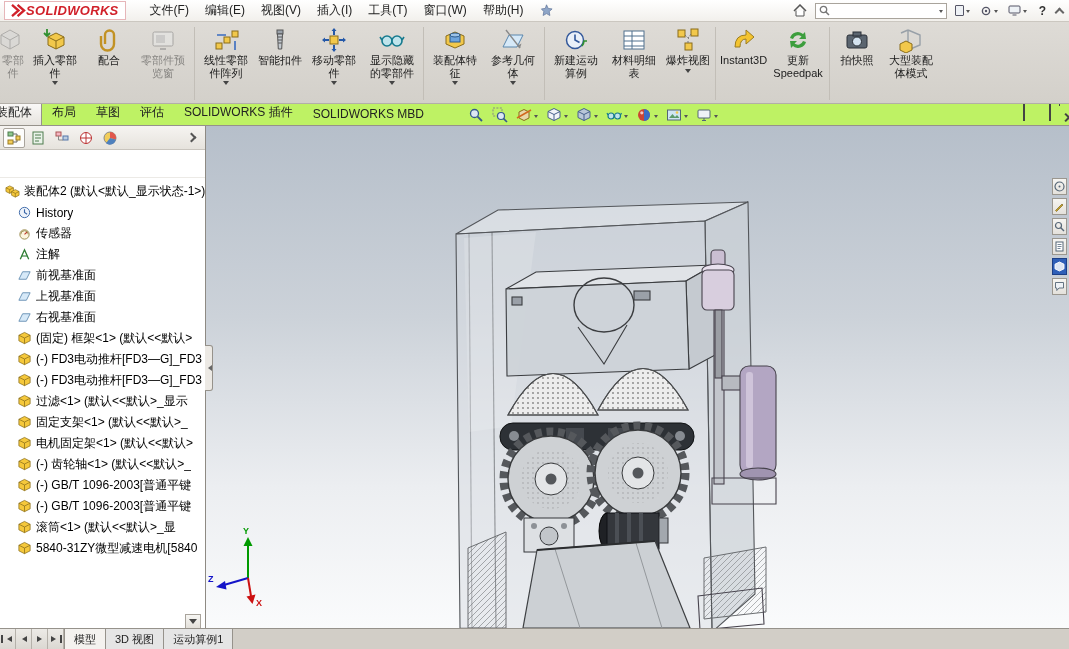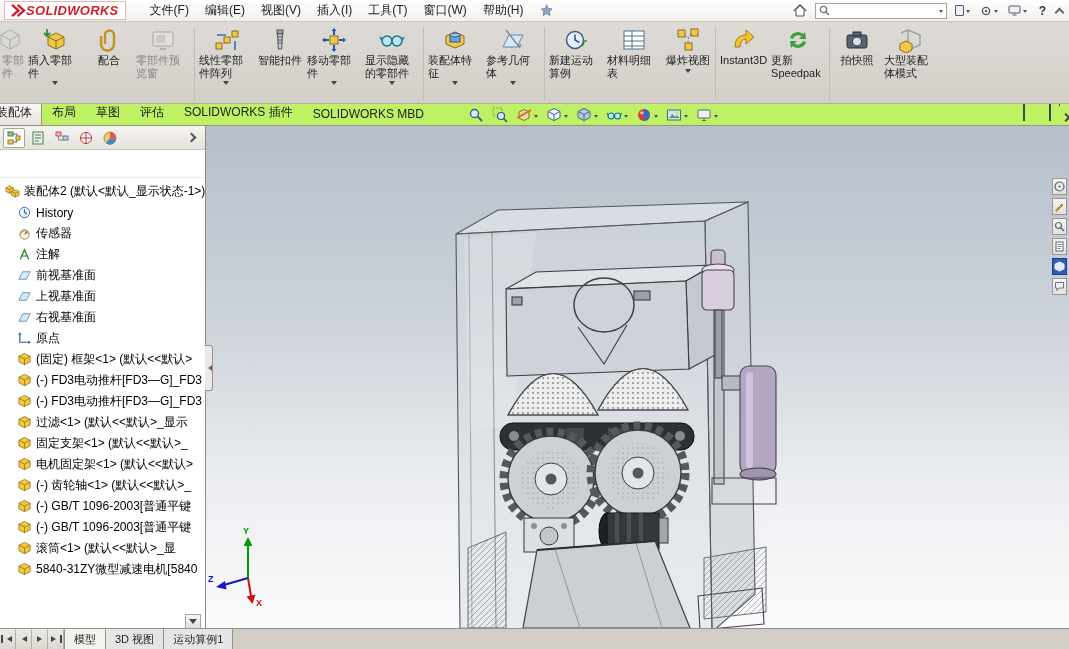--- a/index.html
+++ b/index.html
@@ -22,21 +22,21 @@
 .chev-up{width:7px;height:7px;border-left:2px solid #666;border-top:2px solid #666;transform:rotate(45deg);margin-top:4px}
 .i-doc{width:9px;height:11px;border:1.2px solid #556;border-radius:1px;background:#eef1f5}
 
 
 .ribbon{height:82px;background:linear-gradient(#dedbd6,#d3d0ca);border-bottom:1px solid #b3afa8;display:flex;align-items:flex-start;padding-top:2px;overflow:hidden}
 .rbtn{min-width:50px;max-width:58px;display:flex;flex-direction:column;align-items:center;padding:2px 2px 0;border-radius:2px}
 .rbtn.clipped{min-width:26px;max-width:26px;overflow:hidden;align-items:flex-end}
 .rbtn.disabled{opacity:.45;filter:grayscale(.9)}
 .ricon{width:28px;height:28px;display:flex;align-items:center;justify-content:center;flex:none}
 .ricon svg{width:26px;height:26px;display:block}
-.rlabel{font-size:11px;line-height:12.5px;color:#1c1c1c}
+.rlabel{font-size:11px;line-height:12.5px;text-align:center;color:#1c1c1c}
 .rcaret{width:0;height:0;border:3px solid transparent;border-top:4px solid #444;margin-top:2px}
 .rsep{width:1px;align-self:stretch;background:#c2beb7;margin:3px 2px}
 
 
 .tabrow{height:22px;background:#bef264;border-bottom:1px solid #96928b;display:flex;align-items:flex-end;position:relative;overflow:hidden}
 .tab{font-size:12px;color:#222;padding:3px 9px 4px;border:1px solid transparent;border-bottom:none;white-space:nowrap}
 .tab.active{background:linear-gradient(#fcfbfa,#e7e4df);border-color:#96928b;border-radius:2px 2px 0 0;margin-left:-14px}
 .hud{position:absolute;left:468px;bottom:2px;display:flex;align-items:center;gap:8px}
 .hud-btn{display:flex;align-items:center;gap:2px}
 .hud-btn svg{width:16px;height:16px;display:block}
@@ -513,29 +513,20 @@
         <span class="ic">
             <svg viewBox="0 0 16 16">
               <path d="M2 12 6 4h8l-4 8z" fill="#d6e9f8" stroke="#5b87ad" stroke-width=".9"></path>
             </svg>
           </span>
         <span class="tlabel">右视基准面</span>
       </div>
       <div class="trow child">
         <span class="ic">
             <svg viewBox="0 0 16 16">
-              <path d="M3 3v9h9" fill="none" stroke="#345a9a" stroke-width="1.3"></path>
-              <path d="M3 1.2 4.8 4H1.2zM14.8 12 12 10.2v3.6z" fill="#345a9a"></path>
-            </svg>
-          </span>
-        <span class="tlabel">原点</span>
-      </div>
-      <div class="trow child">
-        <span class="ic">
-            <svg viewBox="0 0 16 16">
               <path d="M8 1.5 14 4.5v6L8 13.5 2 10.5v-6z" fill="#f5c83b" stroke="#8a6d1a" stroke-width=".8"></path>
               <path d="M2 4.5l6 3 6-3M8 7.5v6" fill="none" stroke="#8a6d1a" stroke-width=".8"></path>
             </svg>
           </span>
         <span class="tlabel">(固定) 框架&lt;1&gt; (默认&lt;&lt;默认&gt;</span>
       </div>
       <div class="trow child">
         <span class="ic">
             <svg viewBox="0 0 16 16">
               <path d="M8 1.5 14 4.5v6L8 13.5 2 10.5v-6z" fill="#f5c83b" stroke="#8a6d1a" stroke-width=".8"></path>

